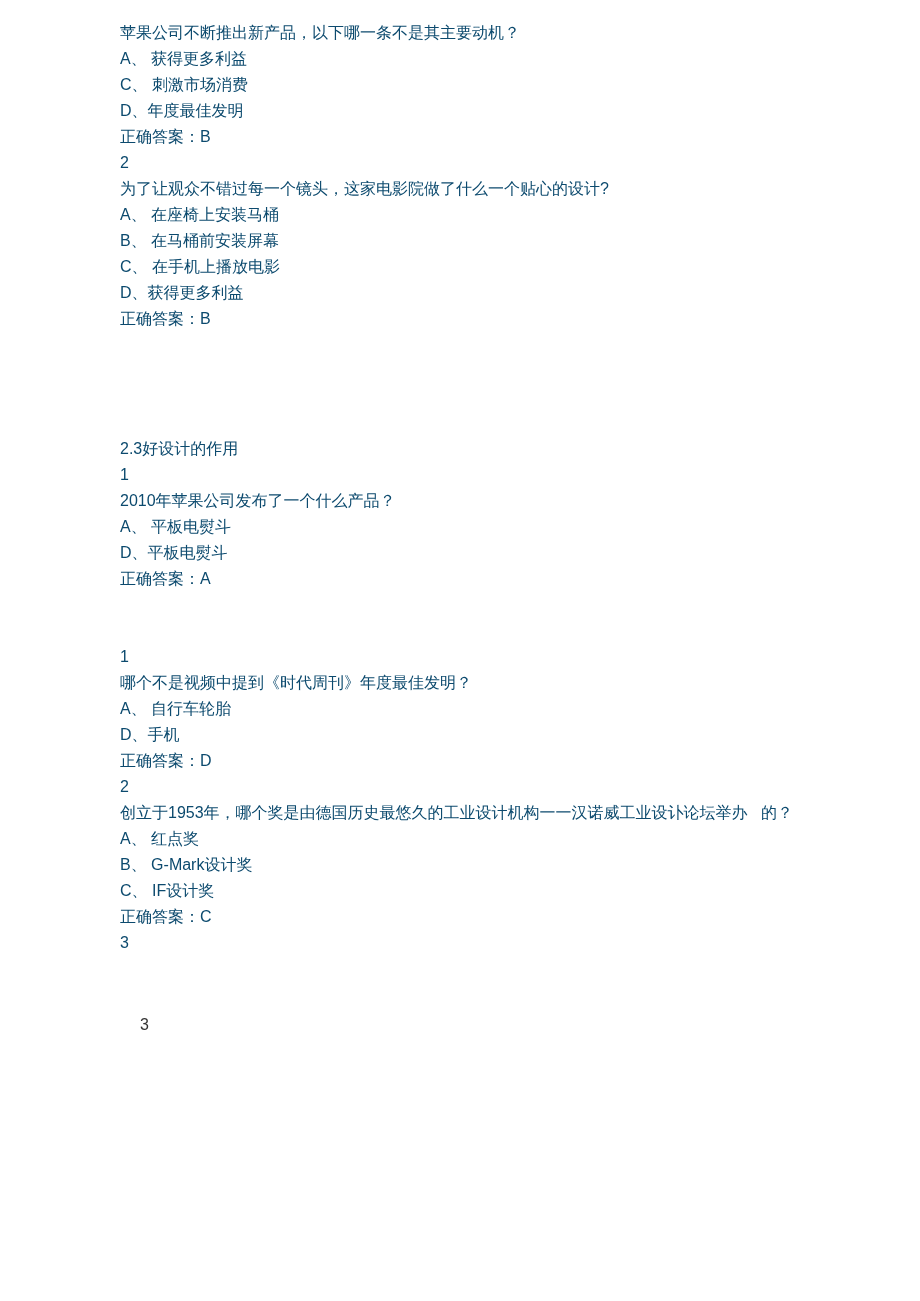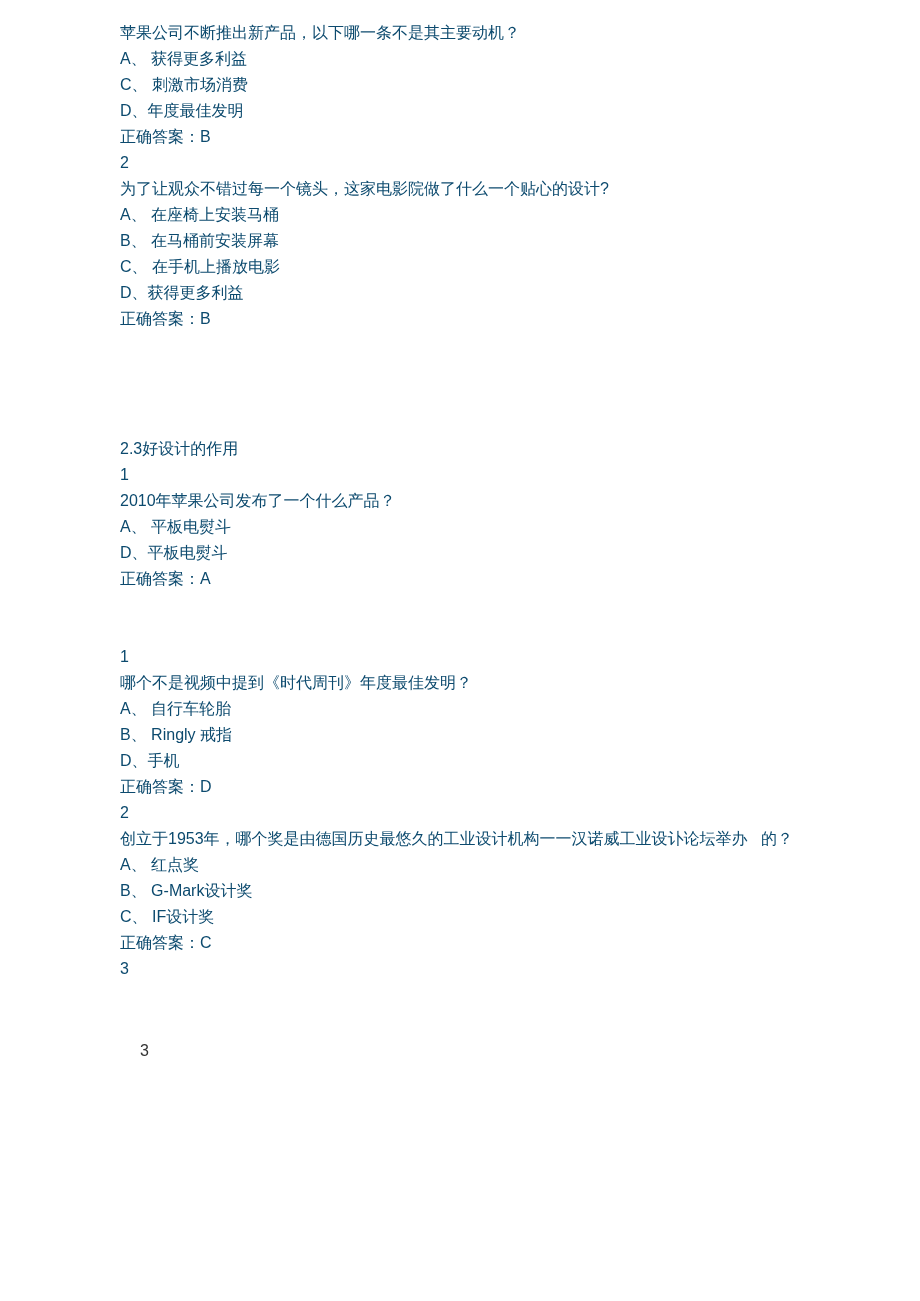--- a/index.html
+++ b/index.html
@@ -68,21 +68,20 @@
   <p class="line">A、 平板电熨斗</p>
   <p class="line">D、平板电熨斗</p>
   <p class="line">正确答案：A</p>
 
   <div class="spacer"></div>
   <div class="spacer"></div>
 
   <p class="line">1</p>
   <p class="line">哪个不是视频中提到《时代周刊》年度最佳发明？</p>
   <p class="line">A、 自行车轮胎</p>
-  <p class="line">B、 Ringly 戒指</p>
   <p class="line">D、手机</p>
   <p class="line">正确答案：D</p>
 
   <p class="line">2</p>
   <p class="line">创立于1953年，哪个奖是由德国历史最悠久的工业设计机构一一汉诺威工业设讣论坛举办   的？</p>
   <p class="line">A、 红点奖</p>
   <p class="line">B、 G-Mark设计奖</p>
   <p class="line">C、 IF设计奖</p>
   <p class="line">正确答案：C</p>
 

